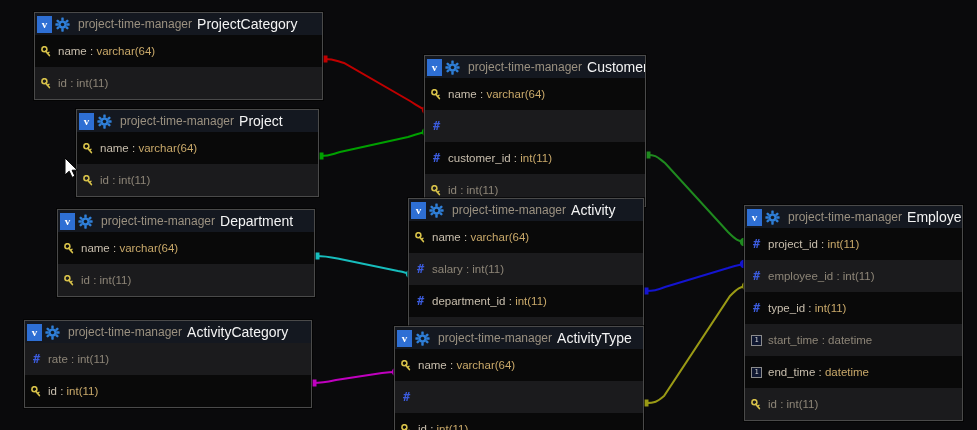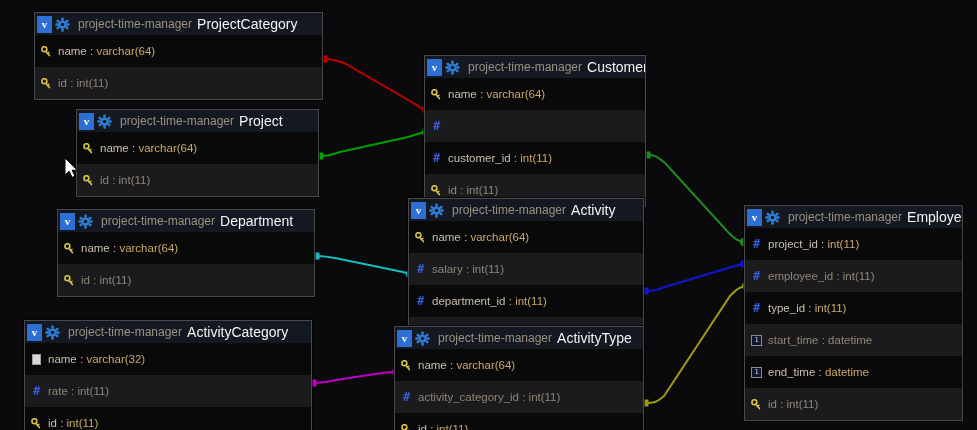--- a/index.html
+++ b/index.html
@@ -457,26 +457,20 @@
                 <rect x="1.9" y="9.8" width="2.6" height="3.4" rx="0.6" transform="rotate(45 3.2 11.5)"></rect>
                 <rect x="11.5" y="9.8" width="2.6" height="3.4" rx="0.6" transform="rotate(-45 12.8 11.5)"></rect>
                 <circle cx="8" cy="8" r="4.4"></circle>
               </g>
               <circle cx="8" cy="8" r="1.9" fill="#101820"></circle>
             </svg>
           </span>
           <span class="schema-name">project-time-manager</span>
           <span class="tbl-name">ActivityCategory</span>
         </div>
-        <div class="col-row plain">
-          <span class="col-icon">
-            <span class="txt-ico"></span>
-          </span>
-          <span class="col-text"><span class="cname">name</span><span class="cname"> : </span><span class="ctype">varchar(32)</span></span>
-        </div>
         <div class="col-row shade">
           <span class="col-icon">
             <span class="hash-ico">#</span>
           </span>
           <span class="col-text muted"><span class="cname">rate</span><span class="cname"> : </span><span class="ctype">int(11)</span></span>
         </div>
         <div class="col-row plain">
           <span class="col-icon">
             <svg width="11" height="11" viewBox="0 0 11 11">
               <circle cx="3.4" cy="3.2" r="2.5" fill="none" stroke="#d8c24a" stroke-width="1.6"></circle>
@@ -516,21 +510,20 @@
               <path d="M4.6 5.0 L8.4 9.6" stroke="#d8c24a" stroke-width="1.6" stroke-linecap="round"></path>
               <path d="M6.4 7.4 L8.0 6.2" stroke="#d8c24a" stroke-width="1.4" stroke-linecap="round"></path>
             </svg>
           </span>
           <span class="col-text"><span class="cname">name</span><span class="cname"> : </span><span class="ctype">varchar(64)</span></span>
         </div>
         <div class="col-row shade">
           <span class="col-icon">
             <span class="hash-ico">#</span>
           </span>
-          <span class="col-text muted"><span class="cname">activity_category_id</span><span class="cname"> : </span><span class="ctype">int(11)</span></span>
         </div>
         <div class="col-row plain">
           <span class="col-icon">
             <svg width="11" height="11" viewBox="0 0 11 11">
               <circle cx="3.4" cy="3.2" r="2.5" fill="none" stroke="#d8c24a" stroke-width="1.6"></circle>
               <path d="M4.6 5.0 L8.4 9.6" stroke="#d8c24a" stroke-width="1.6" stroke-linecap="round"></path>
               <path d="M6.4 7.4 L8.0 6.2" stroke="#d8c24a" stroke-width="1.4" stroke-linecap="round"></path>
             </svg>
           </span>
           <span class="col-text"><span class="cname">id</span><span class="cname"> : </span><span class="ctype">int(11)</span></span>

